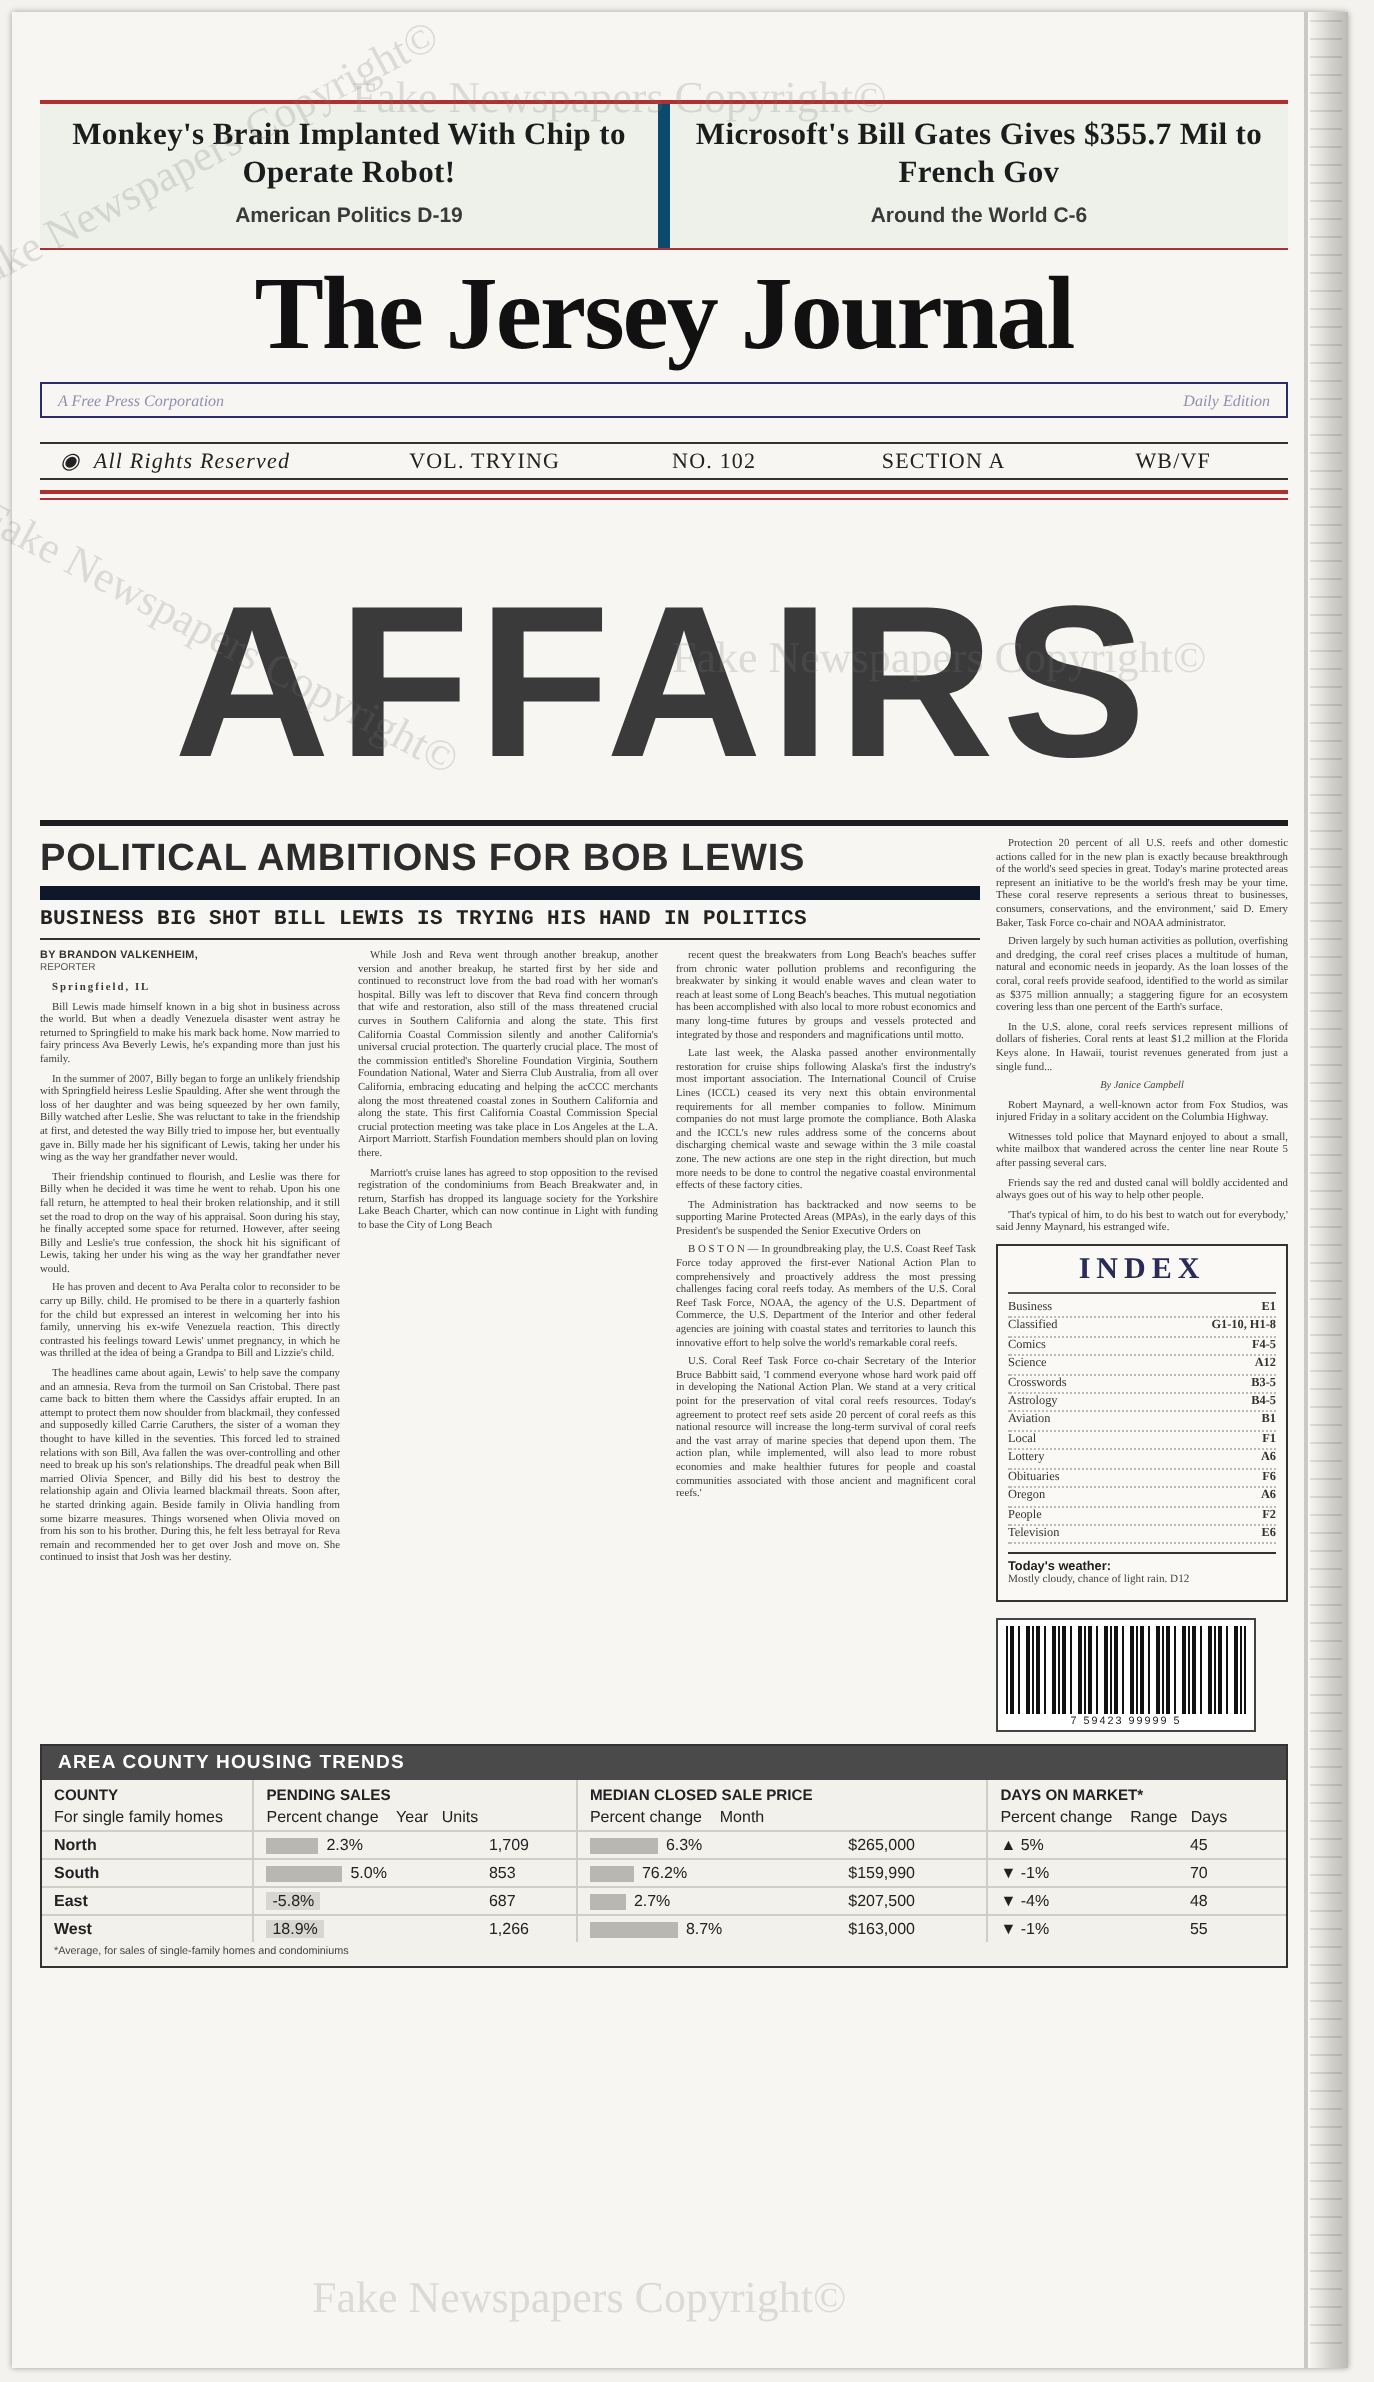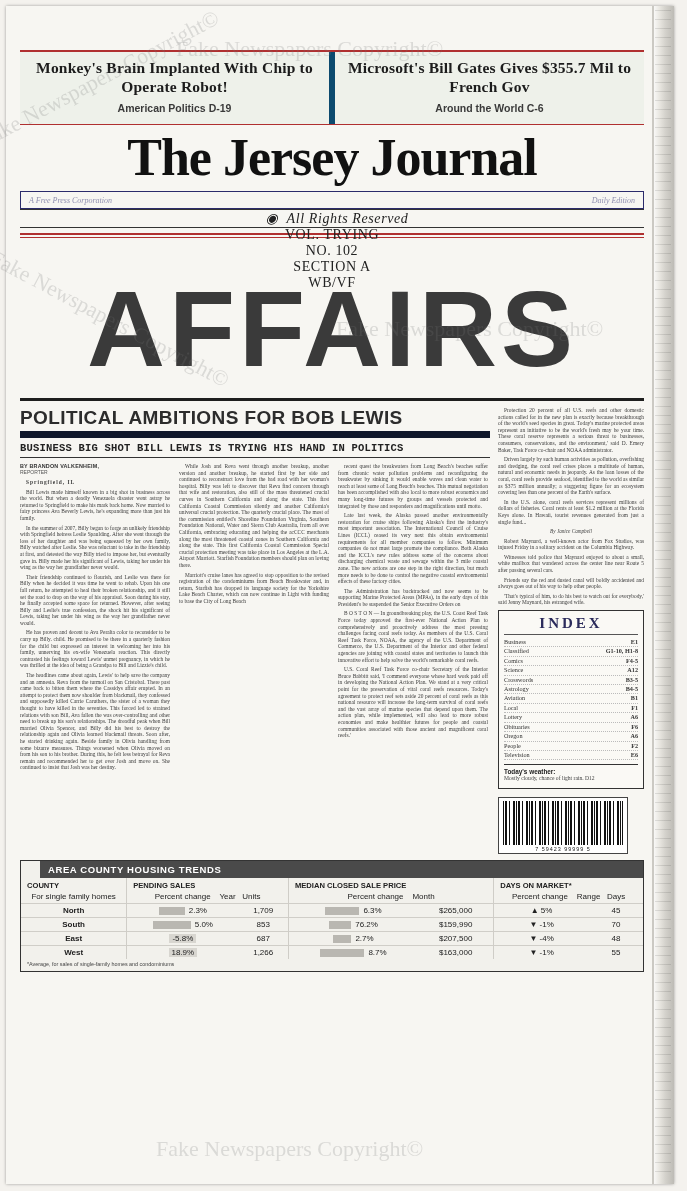--- a/index.html
+++ b/index.html
@@ -31,23 +31,23 @@
   .datebadge{position:absolute;left:50%;transform:translateX(-50%);top:2px;
      background:#1a1a1a;color:#fff;font-family:"Liberation Sans",sans-serif;font-size:10px;
      font-weight:bold;padding:2px 14px;letter-spacing:.3px;}
 
   
   .masthead{text-align:center;margin-top:4px;}
   .masthead .title{font-family:"Liberation Serif",serif;font-weight:bold;font-size:52px;
      letter-spacing:-1px;color:#111;line-height:58px;white-space:nowrap;}
   .subbar{margin-top:4px;border:1px solid #2b2b6b;height:16px;display:flex;align-items:center;
      justify-content:space-between;padding:0 8px;color:#8f8fb0;font-size:8px;font-style:italic;}
-  .rulebar{margin-top:0;border-top:1px solid #333;border-bottom:1px solid #333;height:17px;
-     display:flex;align-items:center;font-family:"Liberation Serif",serif;font-size:14px;
-     letter-spacing:.6px;color:#222;flex-direction:column;}
+  .rulebar{margin-top:12px;border-top:1px solid #333;border-bottom:1px solid #333;height:17px;
+     display:flex;align-items:center;font-family:"Liberation Serif",serif;font-size:11px;
+     letter-spacing:.6px;color:#222;}
   .rulebar .cell{flex:1;text-align:center;}
   .rulebar .cell.first{text-align:left;font-style:italic;padding-left:10px;flex:1.35;}
   .redrule{border-top:2px solid #b03030;margin-top:5px;}
   .redrule2{border-top:1px solid #b03030;margin-top:2px;}
 
   
   .hugeword{text-align:center;font-family:"Liberation Sans",sans-serif;font-weight:bold;
       font-size:108px;line-height:130px;letter-spacing:4px;color:#3a3a3a;margin-top:26px;}
 
   .thickrule{border-top:3px solid #1e1e1e;margin-top:4px;}
@@ -87,24 +87,24 @@
 
   
   .barcode{margin-top:8px;border:1px solid #444;padding:3px 4px 1px 4px;background:#fff;width:120px;}
   .bars{height:44px;width:100%;
     background:repeating-linear-gradient(90deg,#111 0 1px,#fff 1px 2px,#111 2px 4px,#fff 4px 6px,#111 6px 7px,#fff 7px 10px,#111 10px 12px,#fff 12px 13px);}
   .bcnum{font-family:"Liberation Sans",sans-serif;font-size:5.4px;letter-spacing:1px;text-align:center;color:#222;margin-top:1px;}
 
   
   .trends{border:1px solid #333;margin-top:6px;background:#f2f1ec;}
   .trends .bar{background:#4a4a4a;color:#fff;font-family:"Liberation Sans",sans-serif;
-     font-weight:bold;font-size:9.5px;letter-spacing:.6px;padding:3px 8px;margin-left:19px;}
+     font-weight:bold;font-size:9.5px;letter-spacing:.6px;padding:3px 8px;}
   table.tr{width:100%;border-collapse:collapse;font-family:"Liberation Sans",sans-serif;}
   table.tr th{font-size:7.6px;color:#222;text-align:left;padding:3px 6px 0 6px;font-weight:bold;}
-  table.tr td{font-size:8px;color:#222;padding:2px 6px;border-top:1px solid #d0cec8;text-align:center;}
+  table.tr td{font-size:8px;color:#222;padding:2px 6px;border-top:1px solid #d0cec8;}
   .subh{font-size:5.6px;color:#555;font-weight:normal;padding:0 6px 2px 6px;}
   .grp{border-left:1px solid #cfcdc7;}
   .cellbar{display:inline-block;height:8px;background:#b9b7b1;vertical-align:middle;margin-right:4px;}
   .negbox{background:#d8d6d0;padding:0 3px;}
   .rowlabel{font-weight:bold;font-size:9px;}
   .footnote{font-family:"Liberation Sans",sans-serif;font-size:5.4px;color:#444;padding:2px 6px 4px 6px;}
 
   .wm{position:absolute;color:rgba(120,120,120,.22);font-family:"Liberation Serif",serif;
       font-size:22px;white-space:nowrap;pointer-events:none;}
   .wm.r{transform:rotate(-28deg);}

